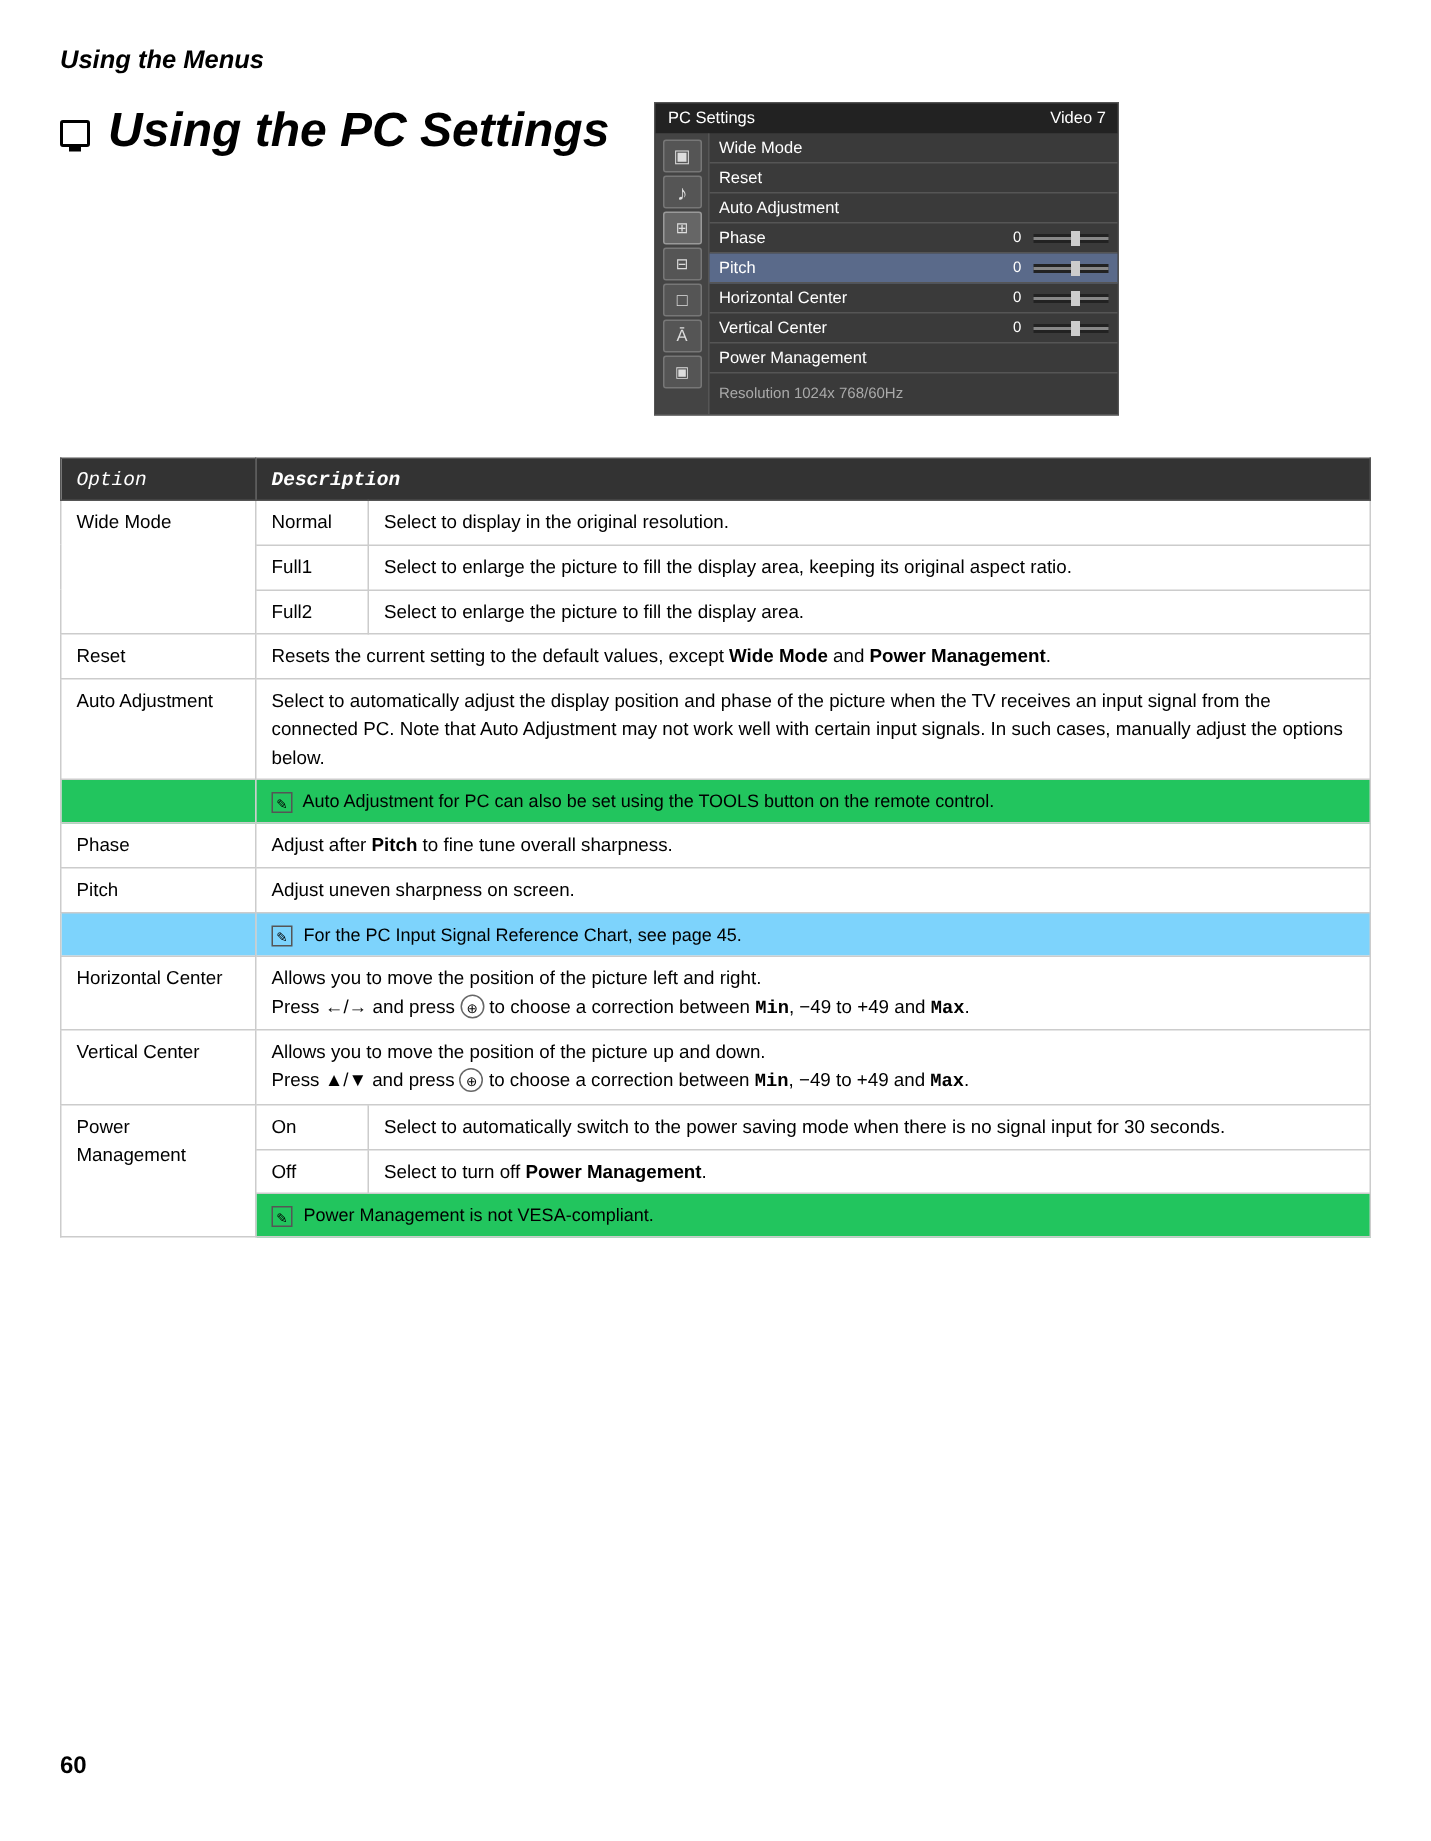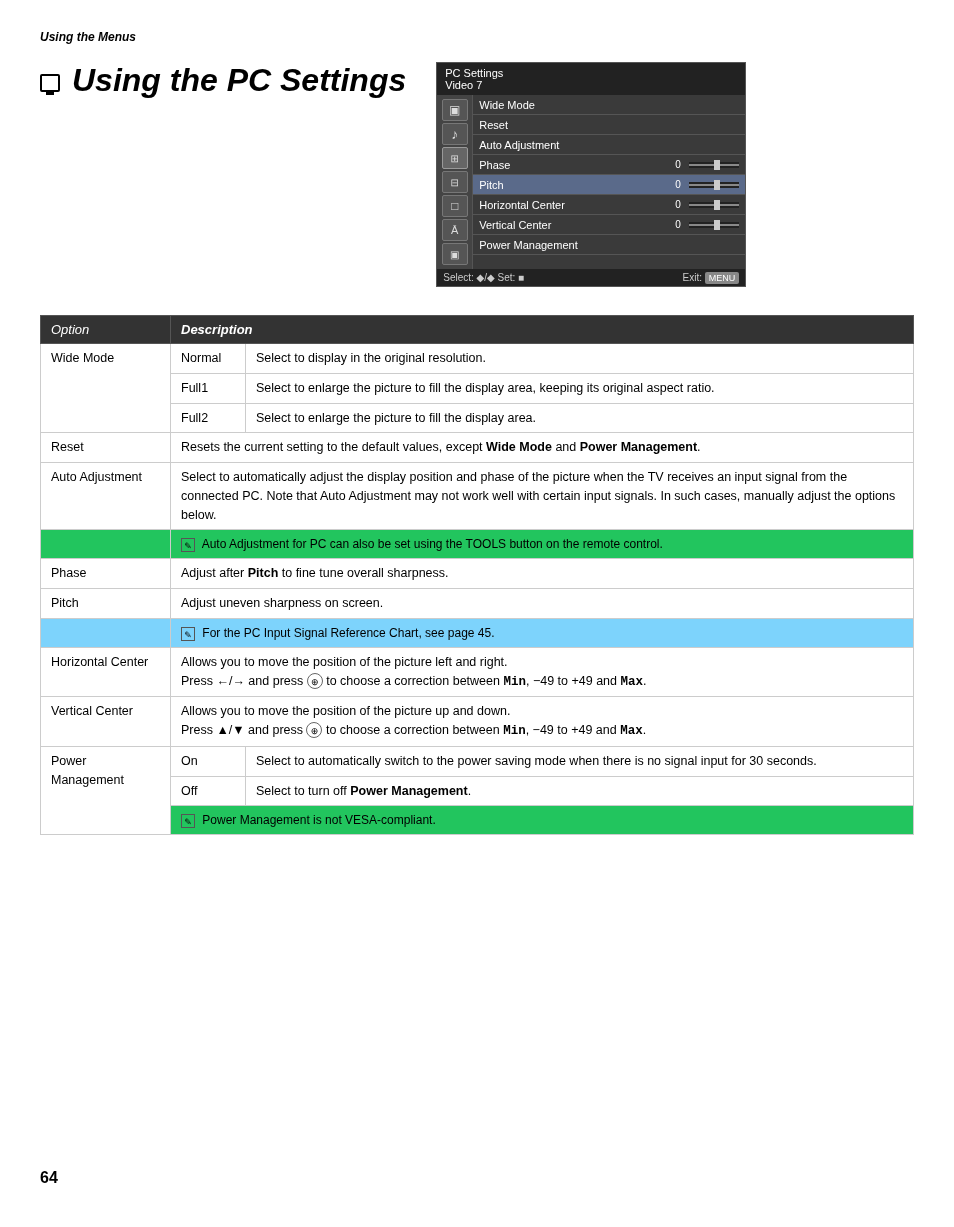--- a/index.html
+++ b/index.html
@@ -9,21 +9,21 @@
       background: #fff;
       font-family: Arial, Helvetica, sans-serif;
       font-size: 13px;
       color: #000;
       padding: 30px 40px 40px 40px;
     }
 
     .using-menus {
       font-style: italic;
       font-weight: bold;
-      font-size: 12px;
+      font-size: 17px;
       margin-bottom: 18px;
     }
 
     .page-header {
       display: flex;
       align-items: flex-start;
       gap: 30px;
       margin-bottom: 28px;
     }
 
@@ -46,26 +46,25 @@
       flex: 0 0 310px;
       border: 1px solid #555;
       background: #3a3a3a;
       font-size: 11px;
       color: #fff;
     }
 
     .panel-header {
       display: flex;
       justify-content: space-between;
-      align-items: flex-start;
+      align-items: flex-end;
       background: #222;
       padding: 4px 8px;
       font-size: 11px;
       color: #fff;
-      flex-direction: column;
     }
 
     .panel-body {
       display: flex;
       background: #3a3a3a;
     }
 
     .panel-sidebar {
       width: 36px;
       background: #444;
@@ -182,20 +181,21 @@
 
     .content-table th {
       background: #333;
       color: #fff;
       font-style: italic;
       font-weight: bold;
       font-size: 13px;
       padding: 6px 10px;
       text-align: left;
       border: 1px solid #555;
+      font-family: Liberation Mono, monospace;
     }
 
     .content-table td {
       border: 1px solid #ccc;
       padding: 5px 10px;
       vertical-align: top;
       font-size: 12.5px;
       line-height: 1.5;
     }
 
@@ -337,25 +337,22 @@
           <span class="panel-row-value">0</span>
           <div class="panel-slider">
             <div class="panel-slider-track">
                 <div class="panel-slider-thumb"></div>
               </div>
           </div>
         </div>
         <div class="panel-row">
           <span class="panel-row-label">Power Management</span>
         </div>
+        <div class="panel-resolution">Resolution 1024x 768/60Hz</div>
       </div>
-    </div>
-    <div class="panel-footer">
-      <span>Select: ◆/◆ Set: ■</span>
-      <span>Exit: <span class="menu-btn">MENU</span></span>
     </div>
   </div>
 </div>
 
 <table class="content-table">
   <thead>
     <tr>
       <th class="option-col">Option</th>
       <th colspan="2">Description</th>
     </tr>
@@ -437,13 +434,13 @@
     </tr>
     <tr class="note-row">
       <td colspan="2">
         <span class="note-icon">✎</span>
         Power Management is not VESA-compliant.
       </td>
     </tr>
   </tbody>
 </table>
 
-<div class="page-number">64</div>
+<div class="page-number">60</div>
 
 </body></html>

